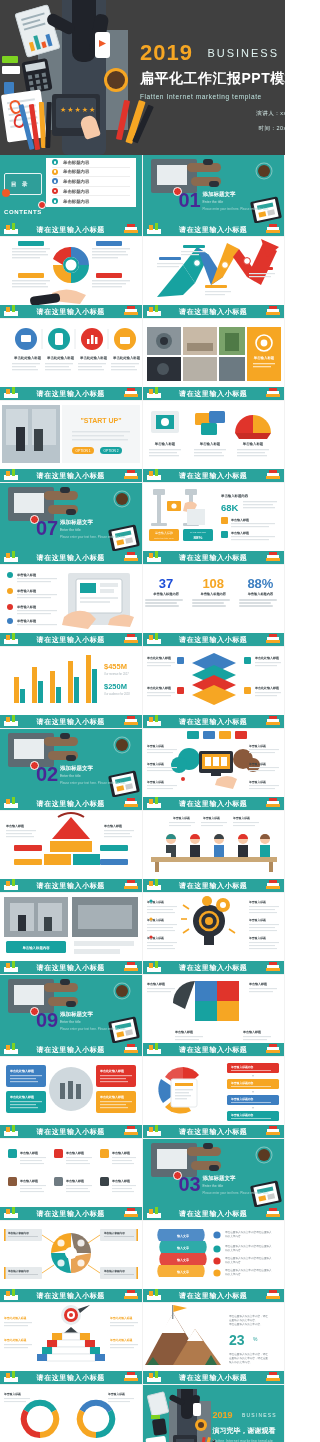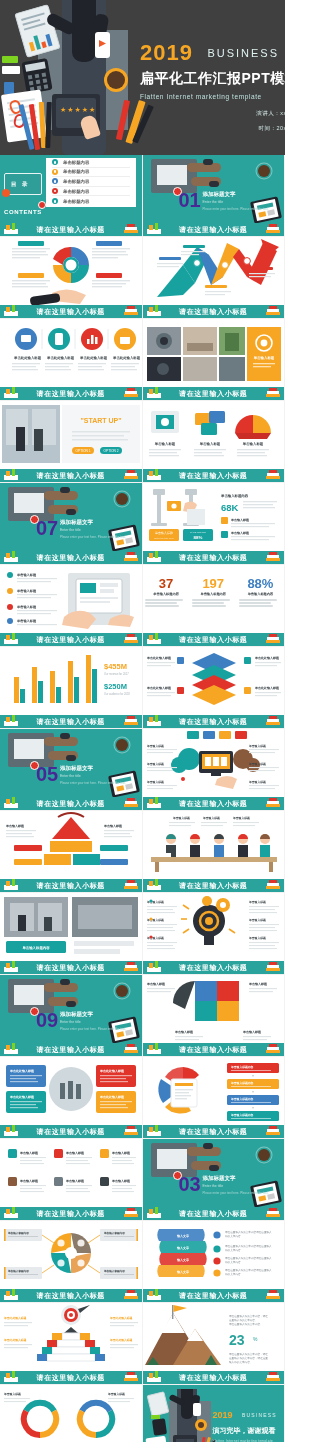--- a/index.html
+++ b/index.html
@@ -698,30 +698,30 @@
             </svg>
         </div>
       </div>
     </div>
 
     <div class="cell">
       <div class="slide">
         <div class="body">
           <div style="position:absolute;left:0;right:0;top:12px;display:flex;justify-content:space-around;text-align:center;">
             <div style="width:42px">
-              <div class="statnum" style="color:#c2410c">37</div>
+              <div class="statnum" style="color:#1d4ed8">37</div>
               <div style="font-size:3.2px;color:#3a4348;font-weight:bold;margin-top:2px">单击输入标题内容</div>
               <div style="margin-top:3px">
                   <span class="txtline" style="width:38px"></span>
                   <span class="txtline" style="width:32px"></span>
                   <span class="txtline" style="width:34px"></span>
                 </div>
             </div>
             <div style="width:42px">
-              <div class="statnum" style="color:#f6a623">197</div>
+              <div class="statnum" style="color:#f6a623">108</div>
               <div style="font-size:3.2px;color:#3a4348;font-weight:bold;margin-top:2px">单击输入标题内容</div>
               <div style="margin-top:3px">
                   <span class="txtline" style="width:38px"></span>
                   <span class="txtline" style="width:32px"></span>
                   <span class="txtline" style="width:34px"></span>
                 </div>
             </div>
             <div style="width:42px">
               <div class="statnum" style="color:#3d7fc1">88%</div>
               <div style="font-size:3.2px;color:#3a4348;font-weight:bold;margin-top:2px">单击输入标题内容</div>
@@ -844,21 +844,21 @@
             <div class="arm2"></div>
             <div class="shoe" style="left:60px;top:4px"></div>
             <div class="shoe" style="left:66px;top:26px"></div>
             <div class="paperball"></div>
             <div class="mug"></div>
             <div class="tabdev">
                 <i style="left:6px;top:5px;width:16px;height:4px"></i>
                 <i style="left:6px;top:12px;width:7px;height:5px;background:#f6a623"></i>
                 <i style="left:15px;top:12px;width:7px;height:5px;background:#ccc"></i>
               </div>
-            <div class="num">05</div>
+            <div class="num">02</div>
             <div class="stxt">
               <b>添加标题文字</b>
               <i>Enter the title</i>
               <s>Please enter your text here. Please enter the text.</s>
             </div>
           </div>
         </div>
         <div class="cap">
           <svg class="deco-l" viewBox="0 0 18 12">
               <rect x="2" y="6" width="14" height="5" fill="#fff"></rect>

